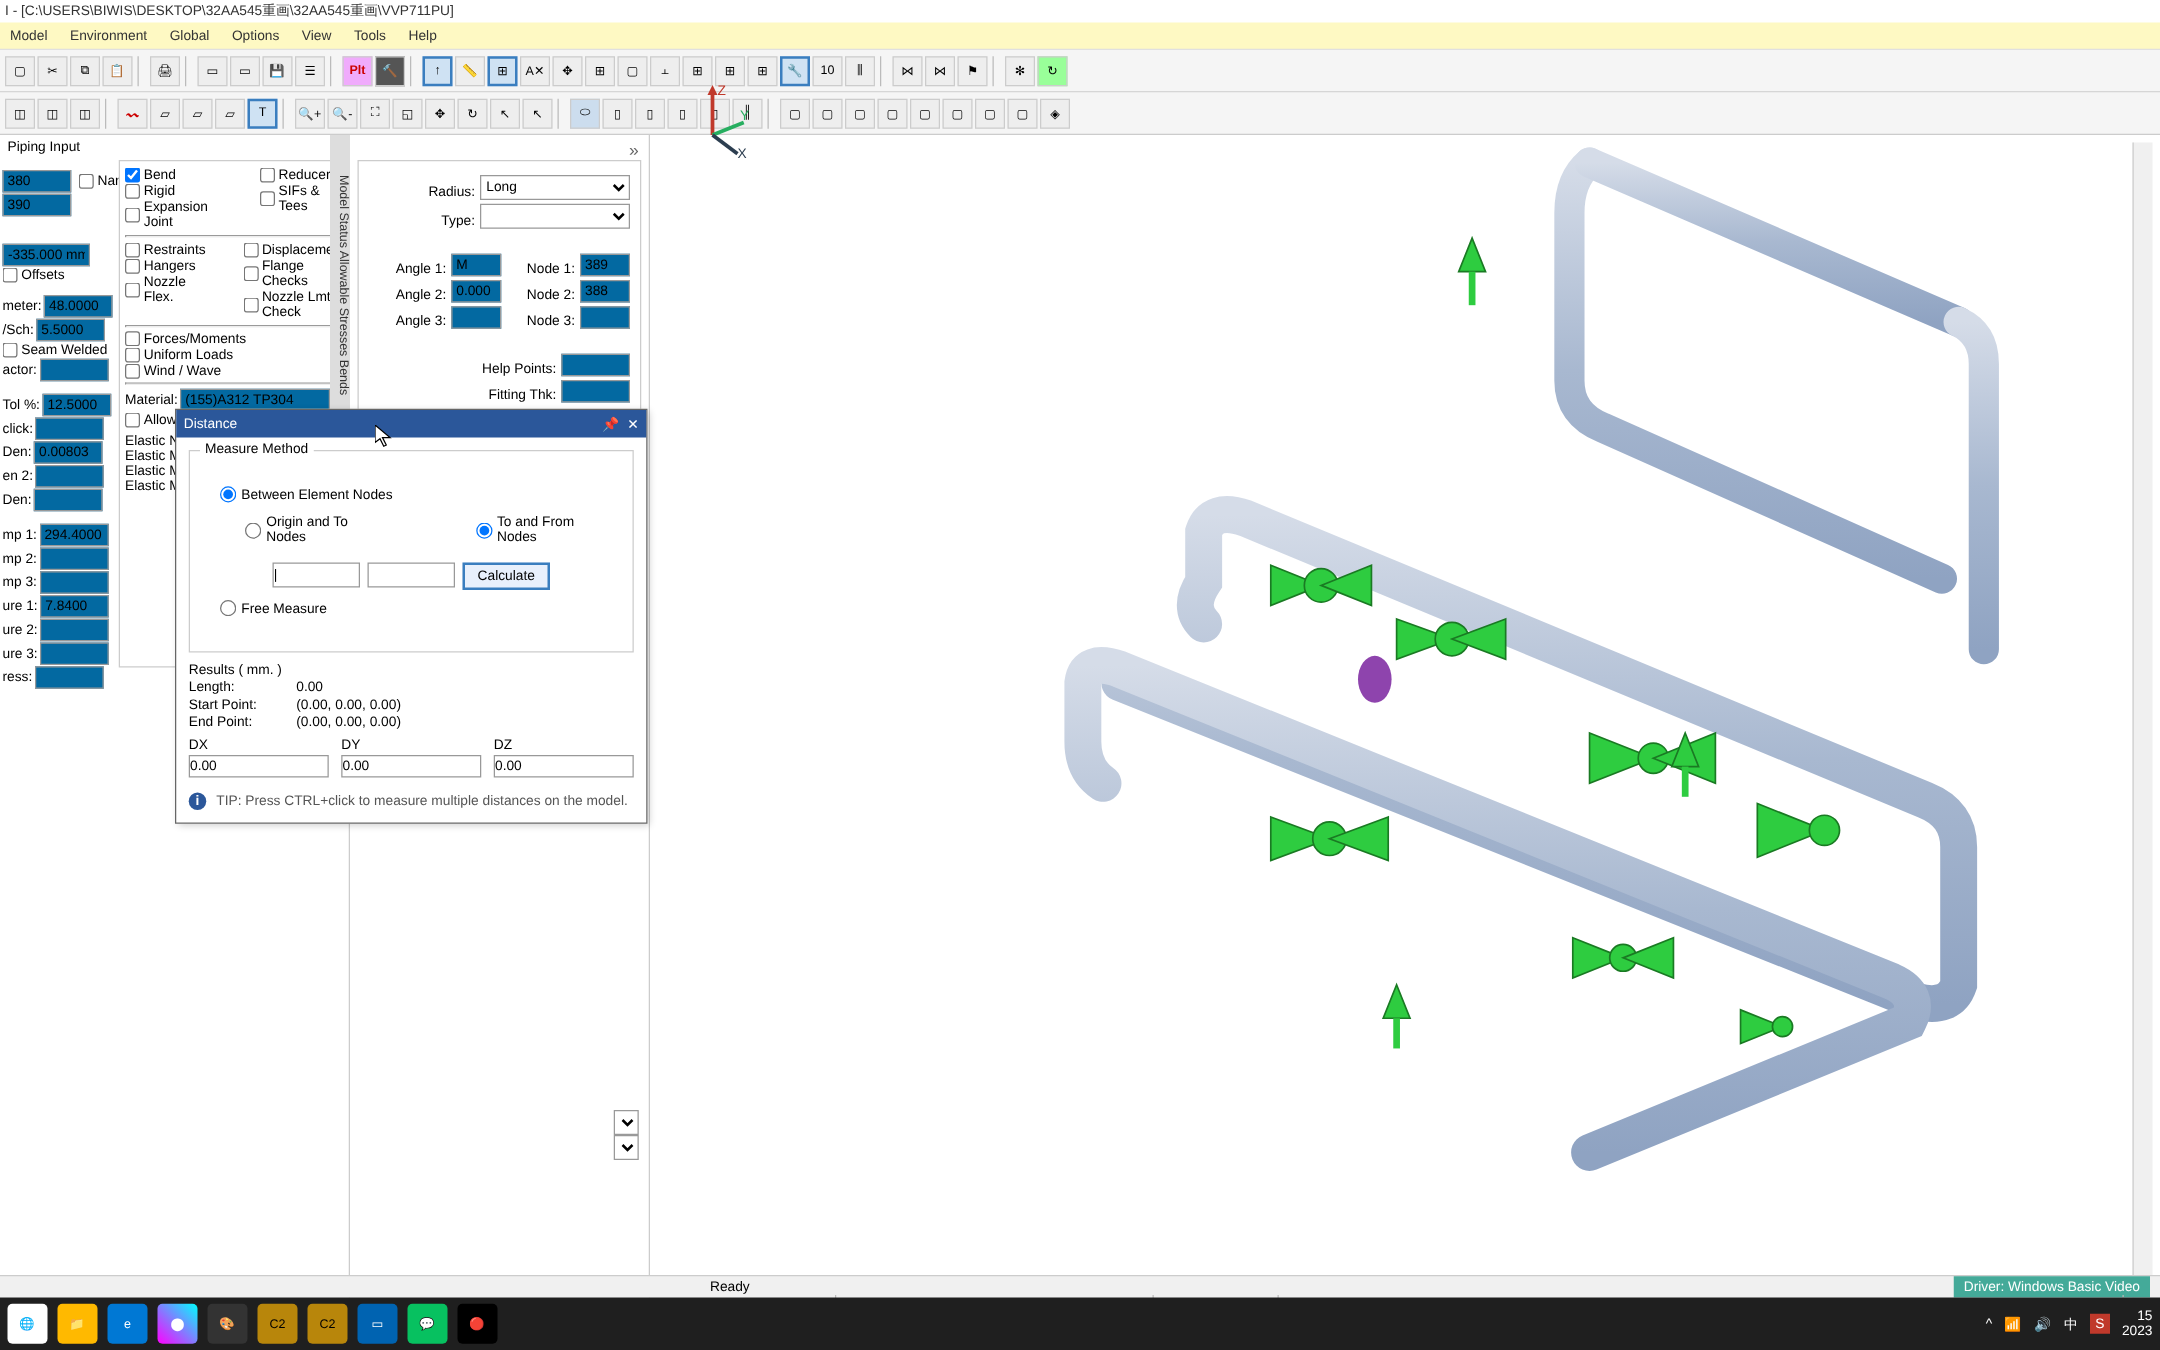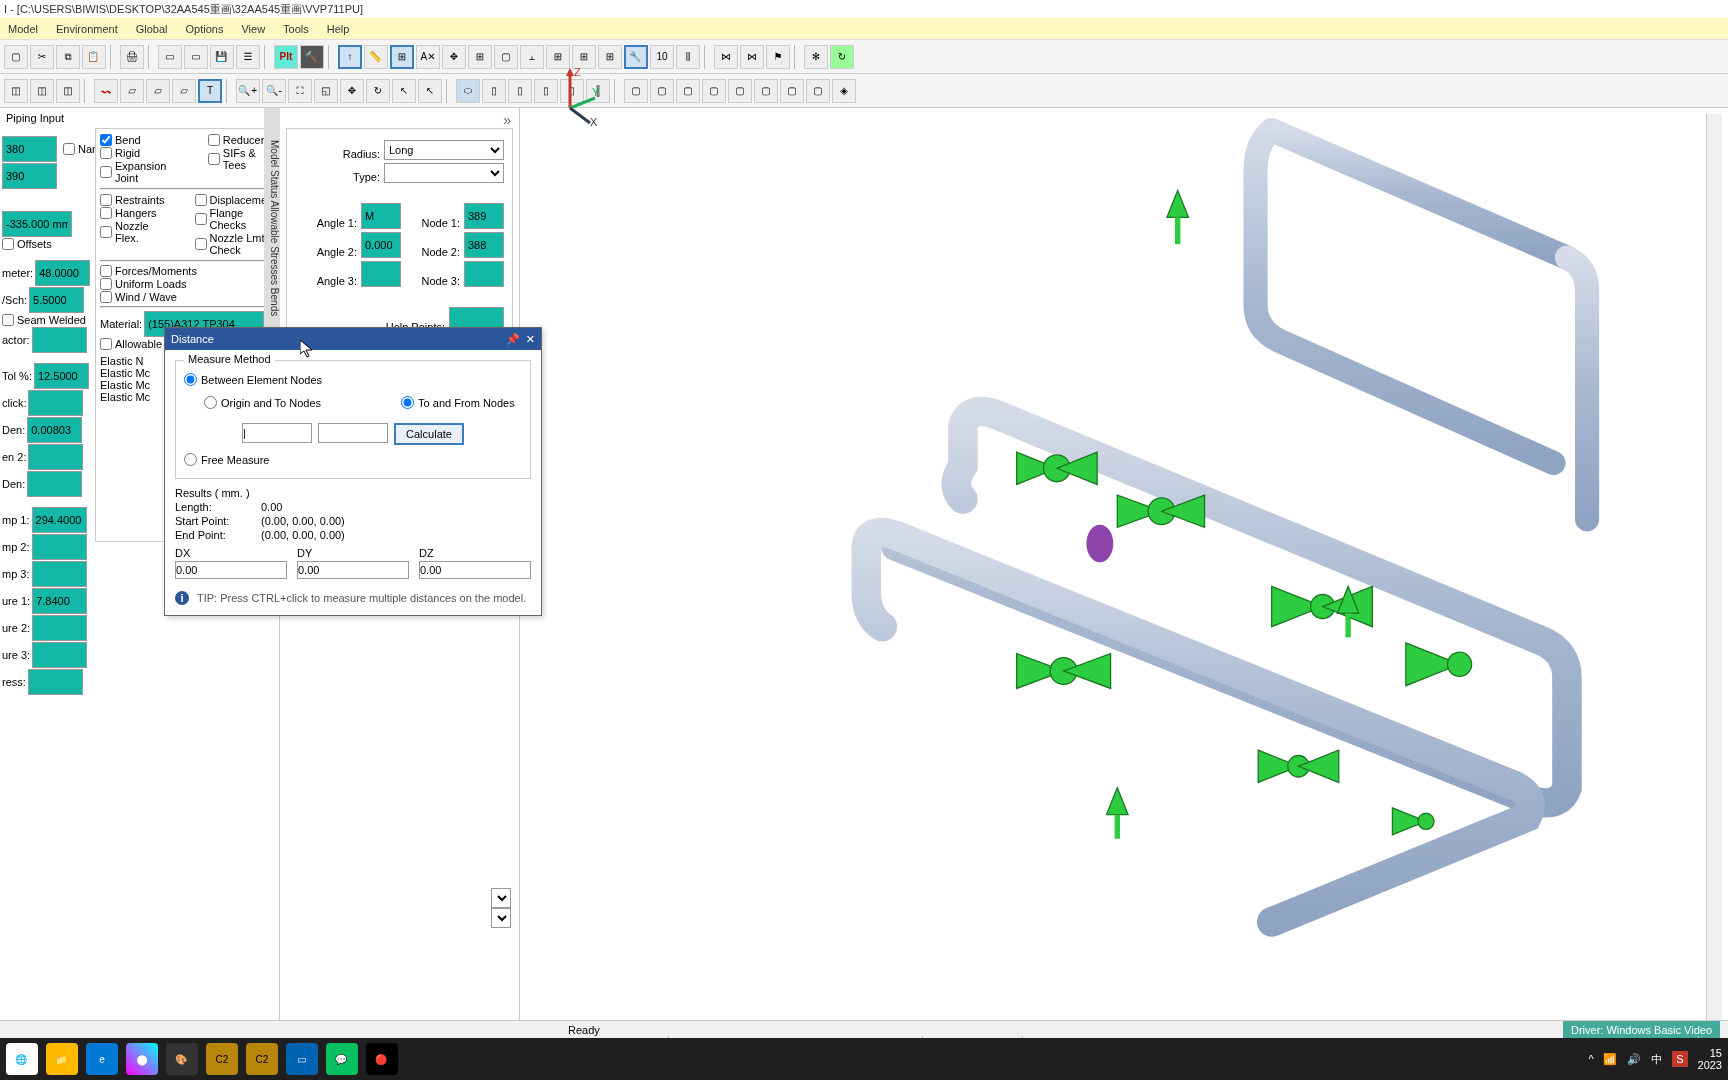--- a/index.html
+++ b/index.html
@@ -5,51 +5,51 @@
 * { margin: 0; padding: 0; box-sizing: border-box; font-family: "Segoe UI", Tahoma, sans-serif; font-size: 11px; }
 body { background: #fff; overflow: hidden; width: 1728px; height: 1080px; position: relative; }
 
 .titlebar { height: 18px; background: #fff; padding-left: 4px; line-height: 18px; color: #333; }
 .menubar { height: 22px; background: #fef9c3; padding: 2px 8px; display: flex; gap: 18px; align-items: center; border-bottom: 1px solid #e0e0e0; }
 .menubar span { color: #333; cursor: pointer; }
 
 .toolbar { height: 34px; background: #f5f5f5; border-bottom: 1px solid #ccc; display: flex; align-items: center; padding: 0 4px; gap: 2px; }
 .tbbtn { width: 24px; height: 24px; background: #eee; border: 1px solid #ccc; display: inline-flex; align-items: center; justify-content: center; font-size: 10px; }
 .tbsep { width: 6px; height: 24px; border-left: 1px solid #bbb; margin: 0 2px; }
-.tbbtn.plt { background: #5eead4; color: #c00; font-weight: bold; }
+.tbbtn.plt { background: #f0abfc; color: #c00; font-weight: bold; }
 .tbbtn.arrow { background: #cfe2f3; border: 2px solid #3a7ebf; }
 
 .content { position: absolute; top: 108px; left: 0; right: 0; bottom: 42px; display: flex; }
 
 .left-pane { width: 280px; border-right: 1px solid #ccc; padding: 2px; overflow: hidden; position: relative; }
 .piping-input-title { padding: 2px 4px; }
 .input-group { display: flex; align-items: center; gap: 2px; margin: 1px 0; }
-.txtbox { border: 1px solid #999; height: 18px; padding: 12px 3px; background: #14b8a6; width: 55px; }
+.txtbox { border: 1px solid #999; height: 18px; padding: 0 3px; background: #0369a1; width: 55px; }
 .chk { display: flex; align-items: center; gap: 3px; margin: 1px 0; font-size: 11px; }
 .chk input { width: 12px; height: 12px; }
 .expand { position: absolute; right: 4px; font-size: 14px; color: #666; }
 .cb-row { display: flex; gap: 30px; }
 select.combo { border: 1px solid #999; height: 20px; background: #fff; width: 120px; }
 .side-tab { position: absolute; right: -16px; top: 0; width: 16px; background: #2b579a; color: #fff; writing-mode: vertical-rl; text-align: center; font-size: 10px; padding: 4px 0; }
 
 .right-panel { width: 240px; border-right:1px solid #ccc; padding: 6px; position: relative; }
 .rp-row { display: flex; align-items: flex-end; gap: 4px; margin: 3px 0; justify-content: flex-end; }
 .rp-row label { width: 55px; text-align: right; }
 .rp-row .small { width: 40px; }
 
 .viewport { flex: 1; background: #fff; position: relative; }
 .viewport svg { width: 100%; height: 100%; }
 .axis-gizmo { position: absolute; left: 30px; bottom: 40px; }
 
 
-.distance-dlg { position: absolute; left: 140px; top: 327px; width: 378px; background: #fff; border: 1px solid #666; box-shadow: 2px 2px 6px rgba(0,0,0,.2); z-index: 50; margin-left: 24px; }
+.distance-dlg { position: absolute; left: 140px; top: 327px; width: 378px; background: #fff; border: 1px solid #666; box-shadow: 2px 2px 6px rgba(0,0,0,.2); z-index: 50; }
 .dlg-title { background: #2b579a; color: #fff; height: 22px; display: flex; align-items: center; padding: 0 6px; justify-content: space-between; }
 .dlg-title .controls { display:flex; gap: 6px; }
 .dlg-body { padding: 10px; }
-.mm-group { border: 1px solid #ccc; padding: 8px; margin-bottom: 8px; position: relative; }
+.mm-group { border: 1px solid #ccc; padding: 24px; margin-bottom: 8px; position: relative; }
 .mm-group > .legend { position: absolute; top: -8px; left: 8px; background: #fff; padding: 0 4px; }
 .radio-row { display: flex; align-items: center; gap: 4px; margin: 4px 0; }
 .radio-sub { display: flex; gap: 80px; margin: 6px 0 10px 20px; }
 .calc-row { display: flex; gap: 6px; justify-content: center; margin: 8px 0; }
 .calc-row input { border: 1px solid #999; height: 20px; width: 70px; }
 .calc-btn { border: 2px solid #3a7ebf; background: #e8f0fc; height: 22px; width: 70px; }
 .results label { display: inline-block; width: 80px; text-align: left; margin-right: 6px; }
 .results div { margin: 2px 0; }
 .dxyz { display: flex; gap: 10px; margin-top: 6px; }
 .dxyz > div { flex: 1; }

